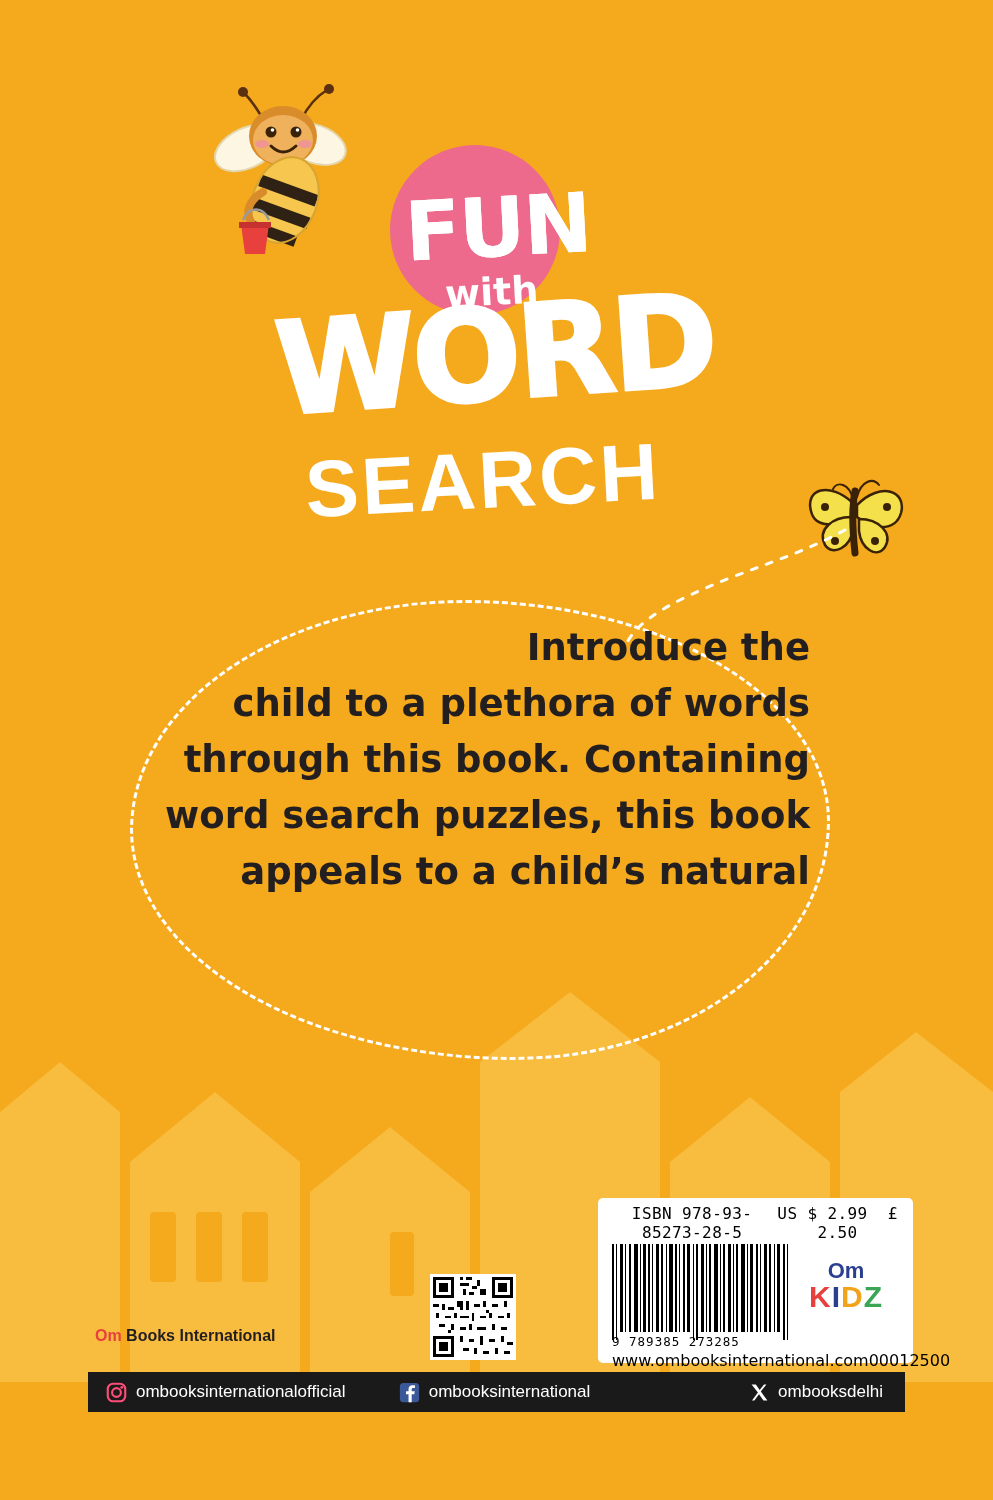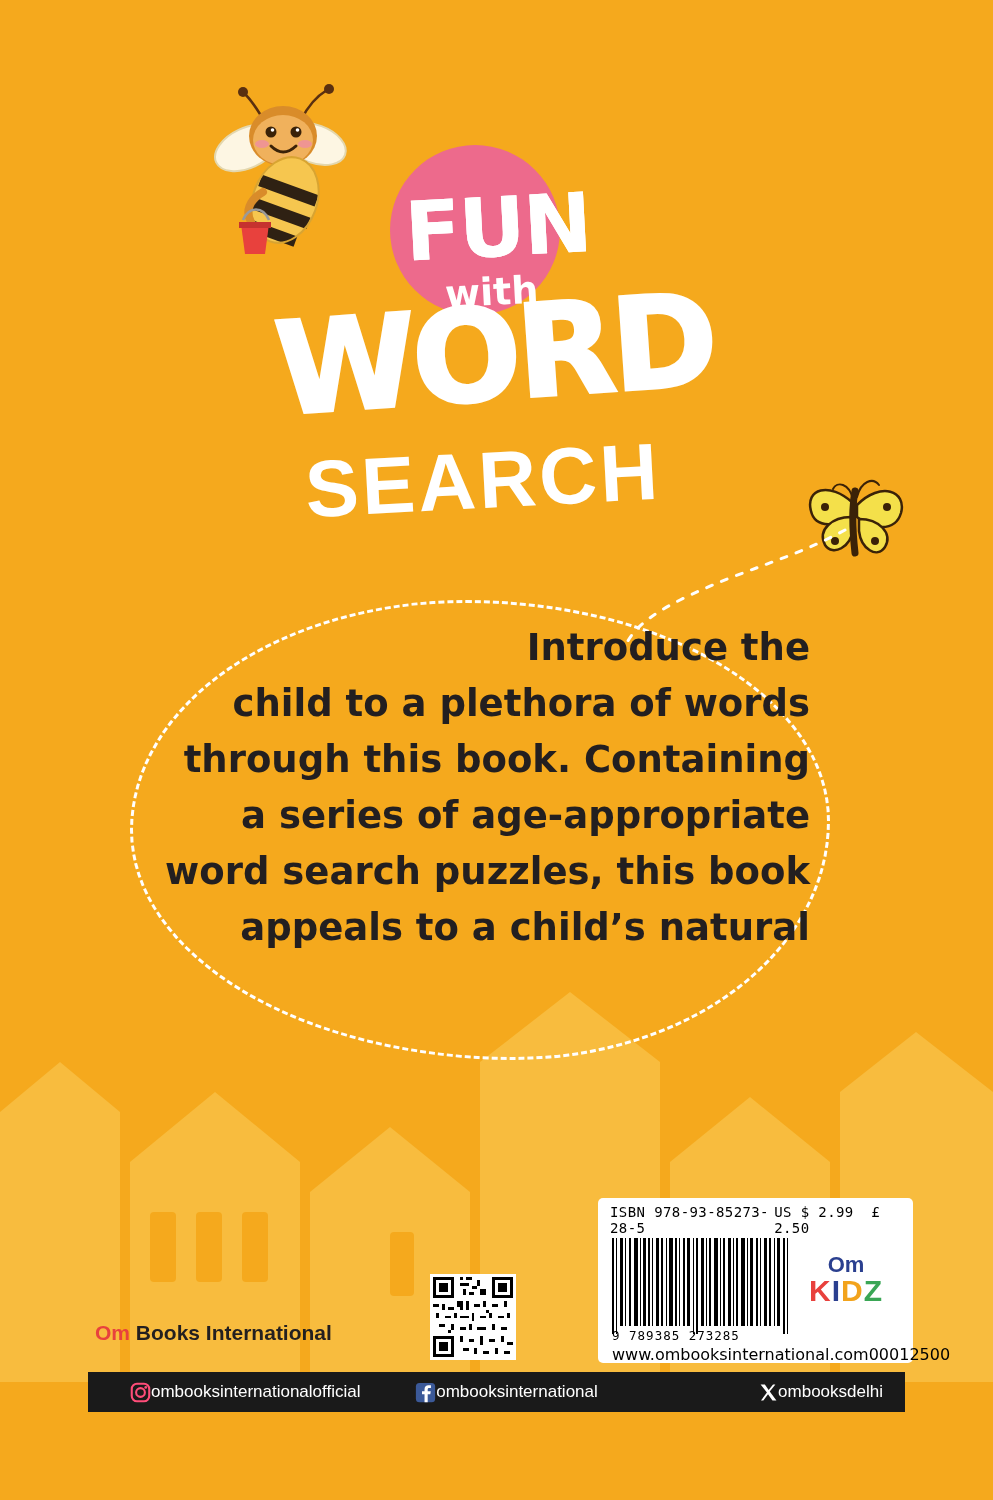--- a/index.html
+++ b/index.html
@@ -141,21 +141,21 @@
     width: 230px;
     height: 130px;
   }
 
   
   .publisher {
     position: absolute;
     left: 95px;
     bottom: 155px;
     font-family: "Liberation Sans", sans-serif;
-    font-size: 21px;
+    font-size: 16px;
     font-weight: bold;
     color: #231f20;
   }
   .publisher .om { color: #e8413d; }
 
   
   .qr {
     position: absolute;
     left: 430px;
     bottom: 140px;
@@ -174,24 +174,25 @@
     background: #ffffff;
     border-radius: 5px;
     box-sizing: border-box;
     padding: 6px 8px;
   }
   .bc-top {
     display: flex;
     justify-content: space-between;
     align-items: baseline;
     font-family: "DejaVu Sans Mono", monospace;
-    font-size: 14px;
+    font-size: 16px;
     color: #000;
     letter-spacing: 0.4px;
     padding: 0 4px;
+    text-align: center;
   }
   .bc-body {
     display: flex;
     align-items: flex-start;
     margin-top: 2px;
   }
   .bc-bars {
     width: 185px;
     height: 96px;
     margin-left: 4px;
@@ -235,24 +236,24 @@
     height: 40px;
     background: #1a1a1a;
     display: flex;
     align-items: center;
     color: #fff;
   }
   .social-item {
     flex: 1;
     display: flex;
     align-items: center;
+    gap: 9px;
     padding-left: 18px;
     font-family: "Liberation Sans", sans-serif;
     font-size: 17px;
-    margin-left: 24px;
   }
   .social-item.center { justify-content: center; padding-left: 0; }
   .social-item.right { justify-content: flex-end; padding-right: 22px; padding-left: 0; }
   .sicon { display: inline-flex; }
 </style>
 </head>
 <body>
 
 <div class="page">
 
@@ -334,21 +335,20 @@
 
   <svg class="trail" viewBox="0 0 230 130">
     <path d="M225,10 C170,40 120,50 60,80 C30,95 12,110 6,125" stroke="#ffffff" stroke-width="3" fill="none" stroke-dasharray="6 10" stroke-linecap="round"></path>
   </svg>
 
   <div class="bubble"></div>
   <div class="bubble-text">
     <span>Introduce the</span>
     <span>child to a plethora of words</span>
     <span>through this book. Containing</span>
-    <span>a series of age-appropriate</span>
     <span>word search puzzles, this book</span>
     <span>appeals to a child’s natural</span>
   </div>
 
   <div class="publisher">
     <span class="om">Om</span><span> Books International</span>
   </div>
 
   <svg class="qr" viewBox="0 0 29 29" shape-rendering="crispEdges">
     <rect width="29" height="29" fill="#fff"></rect>

